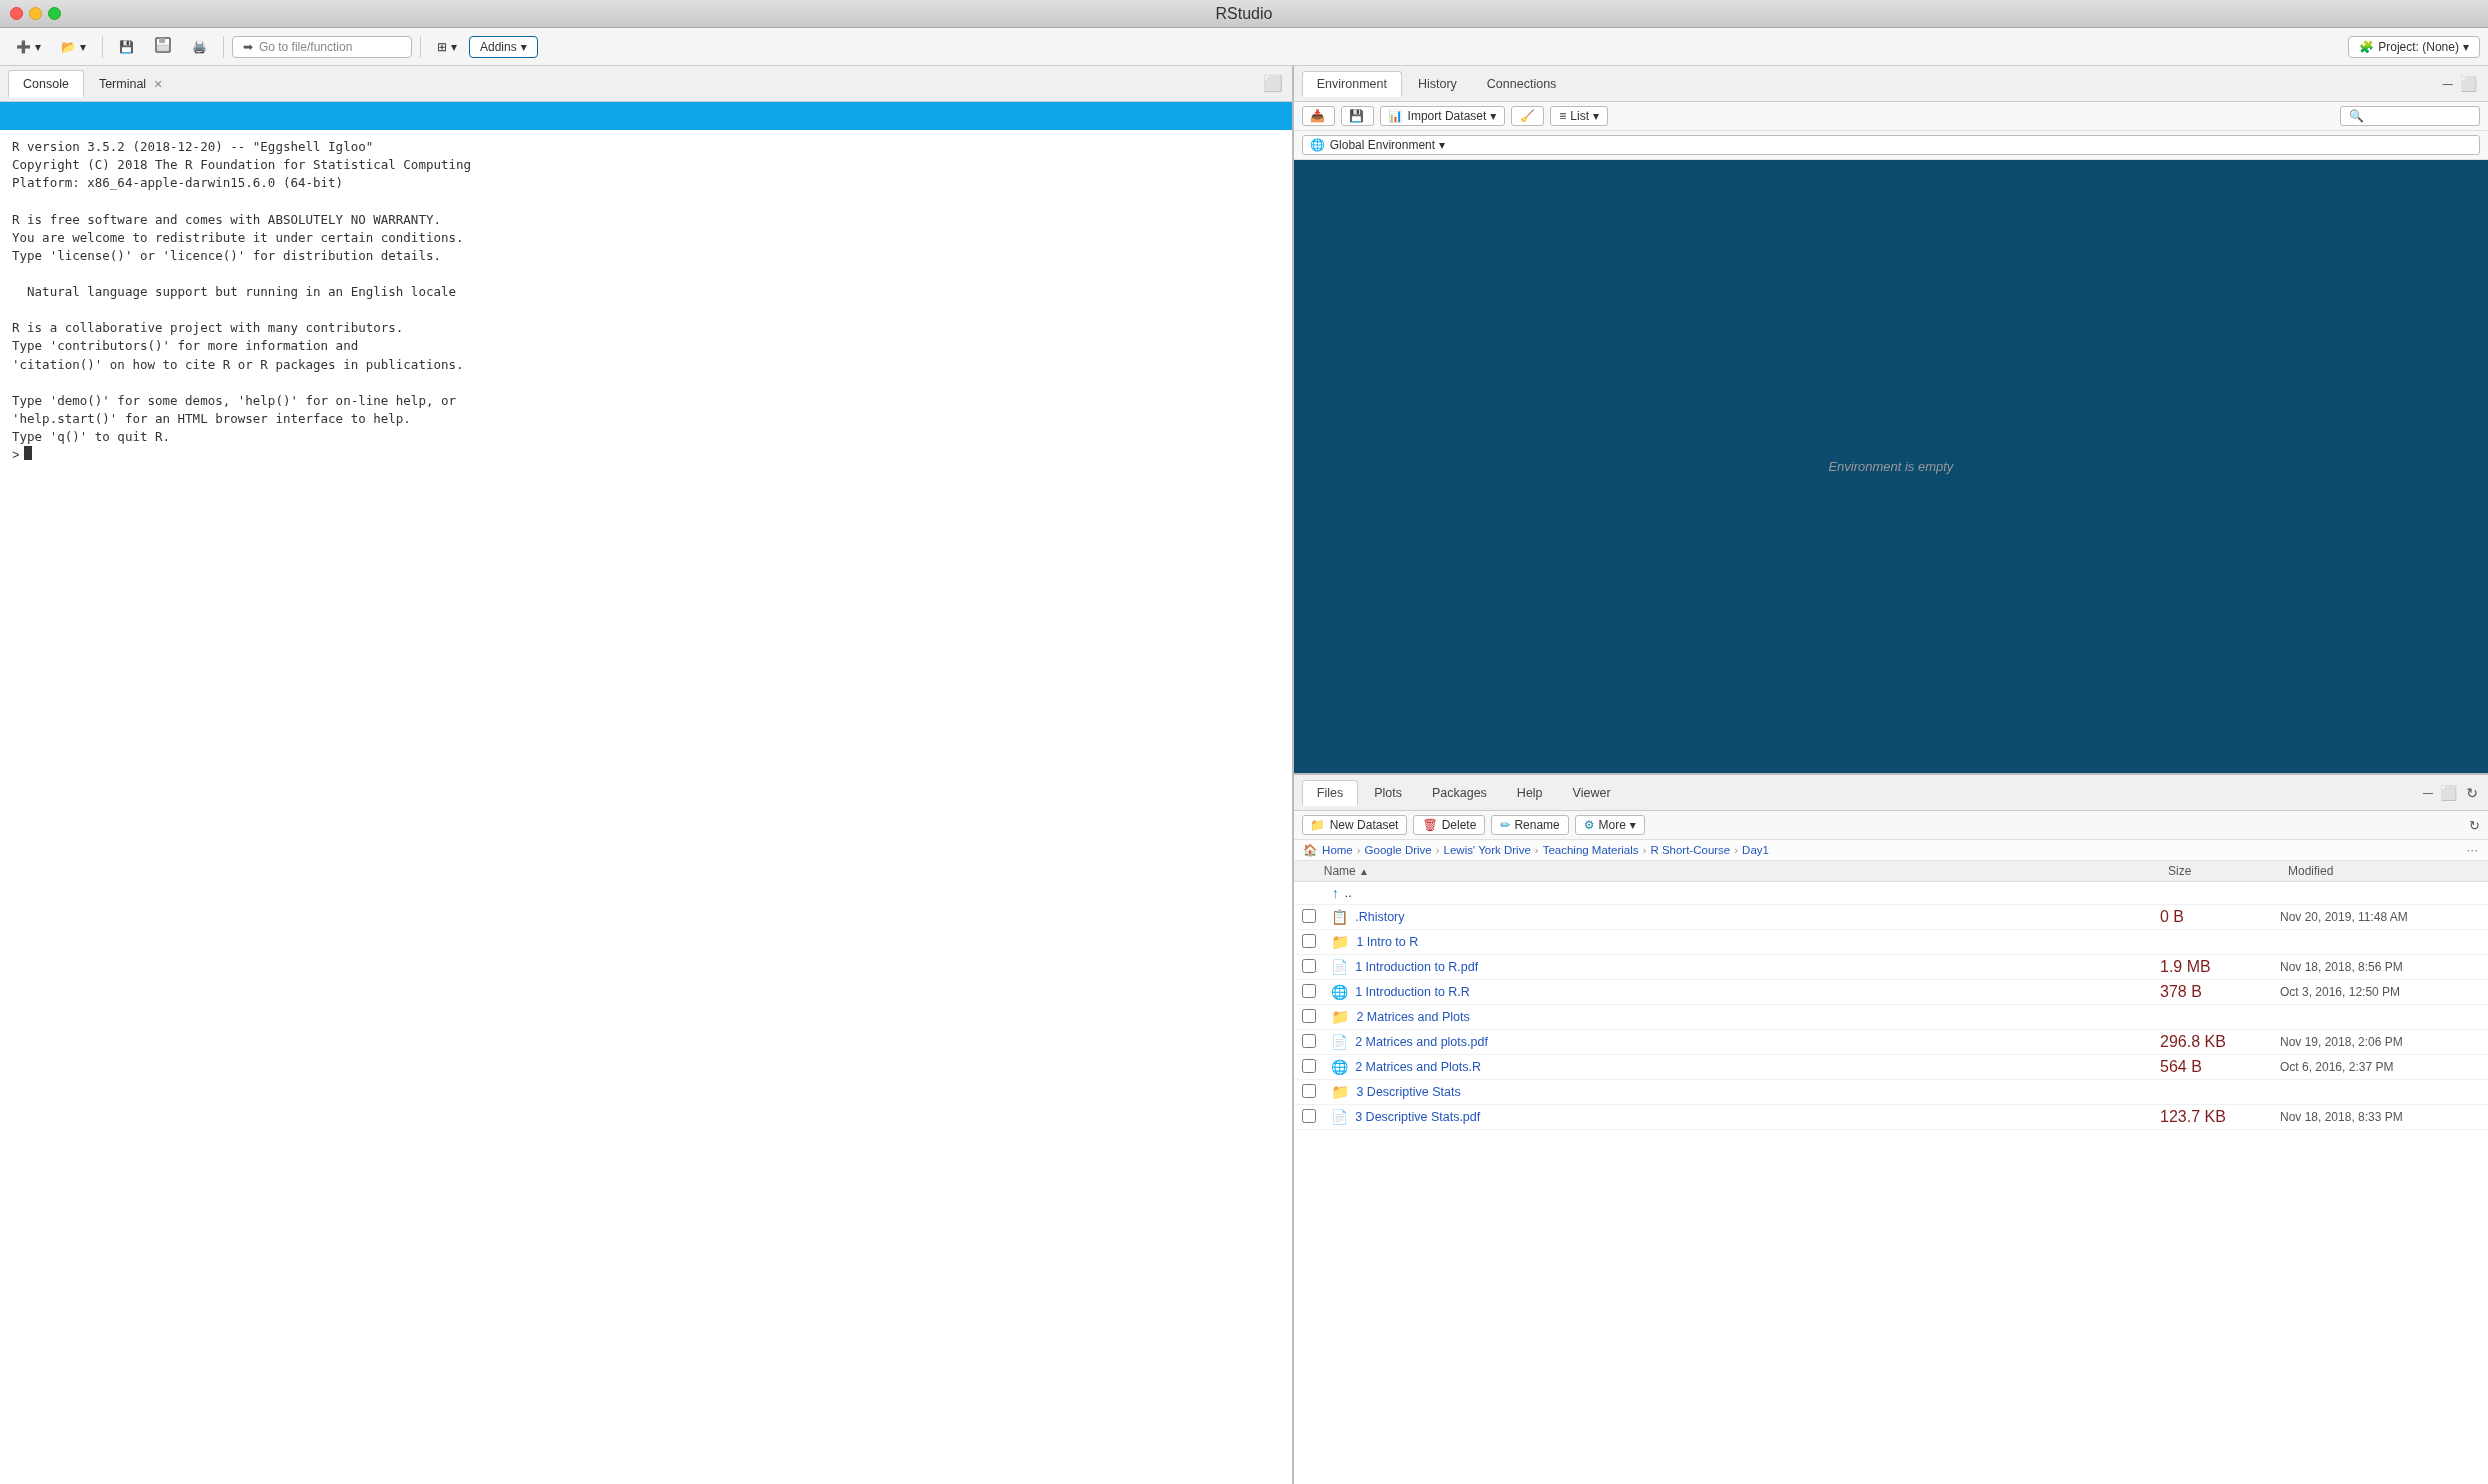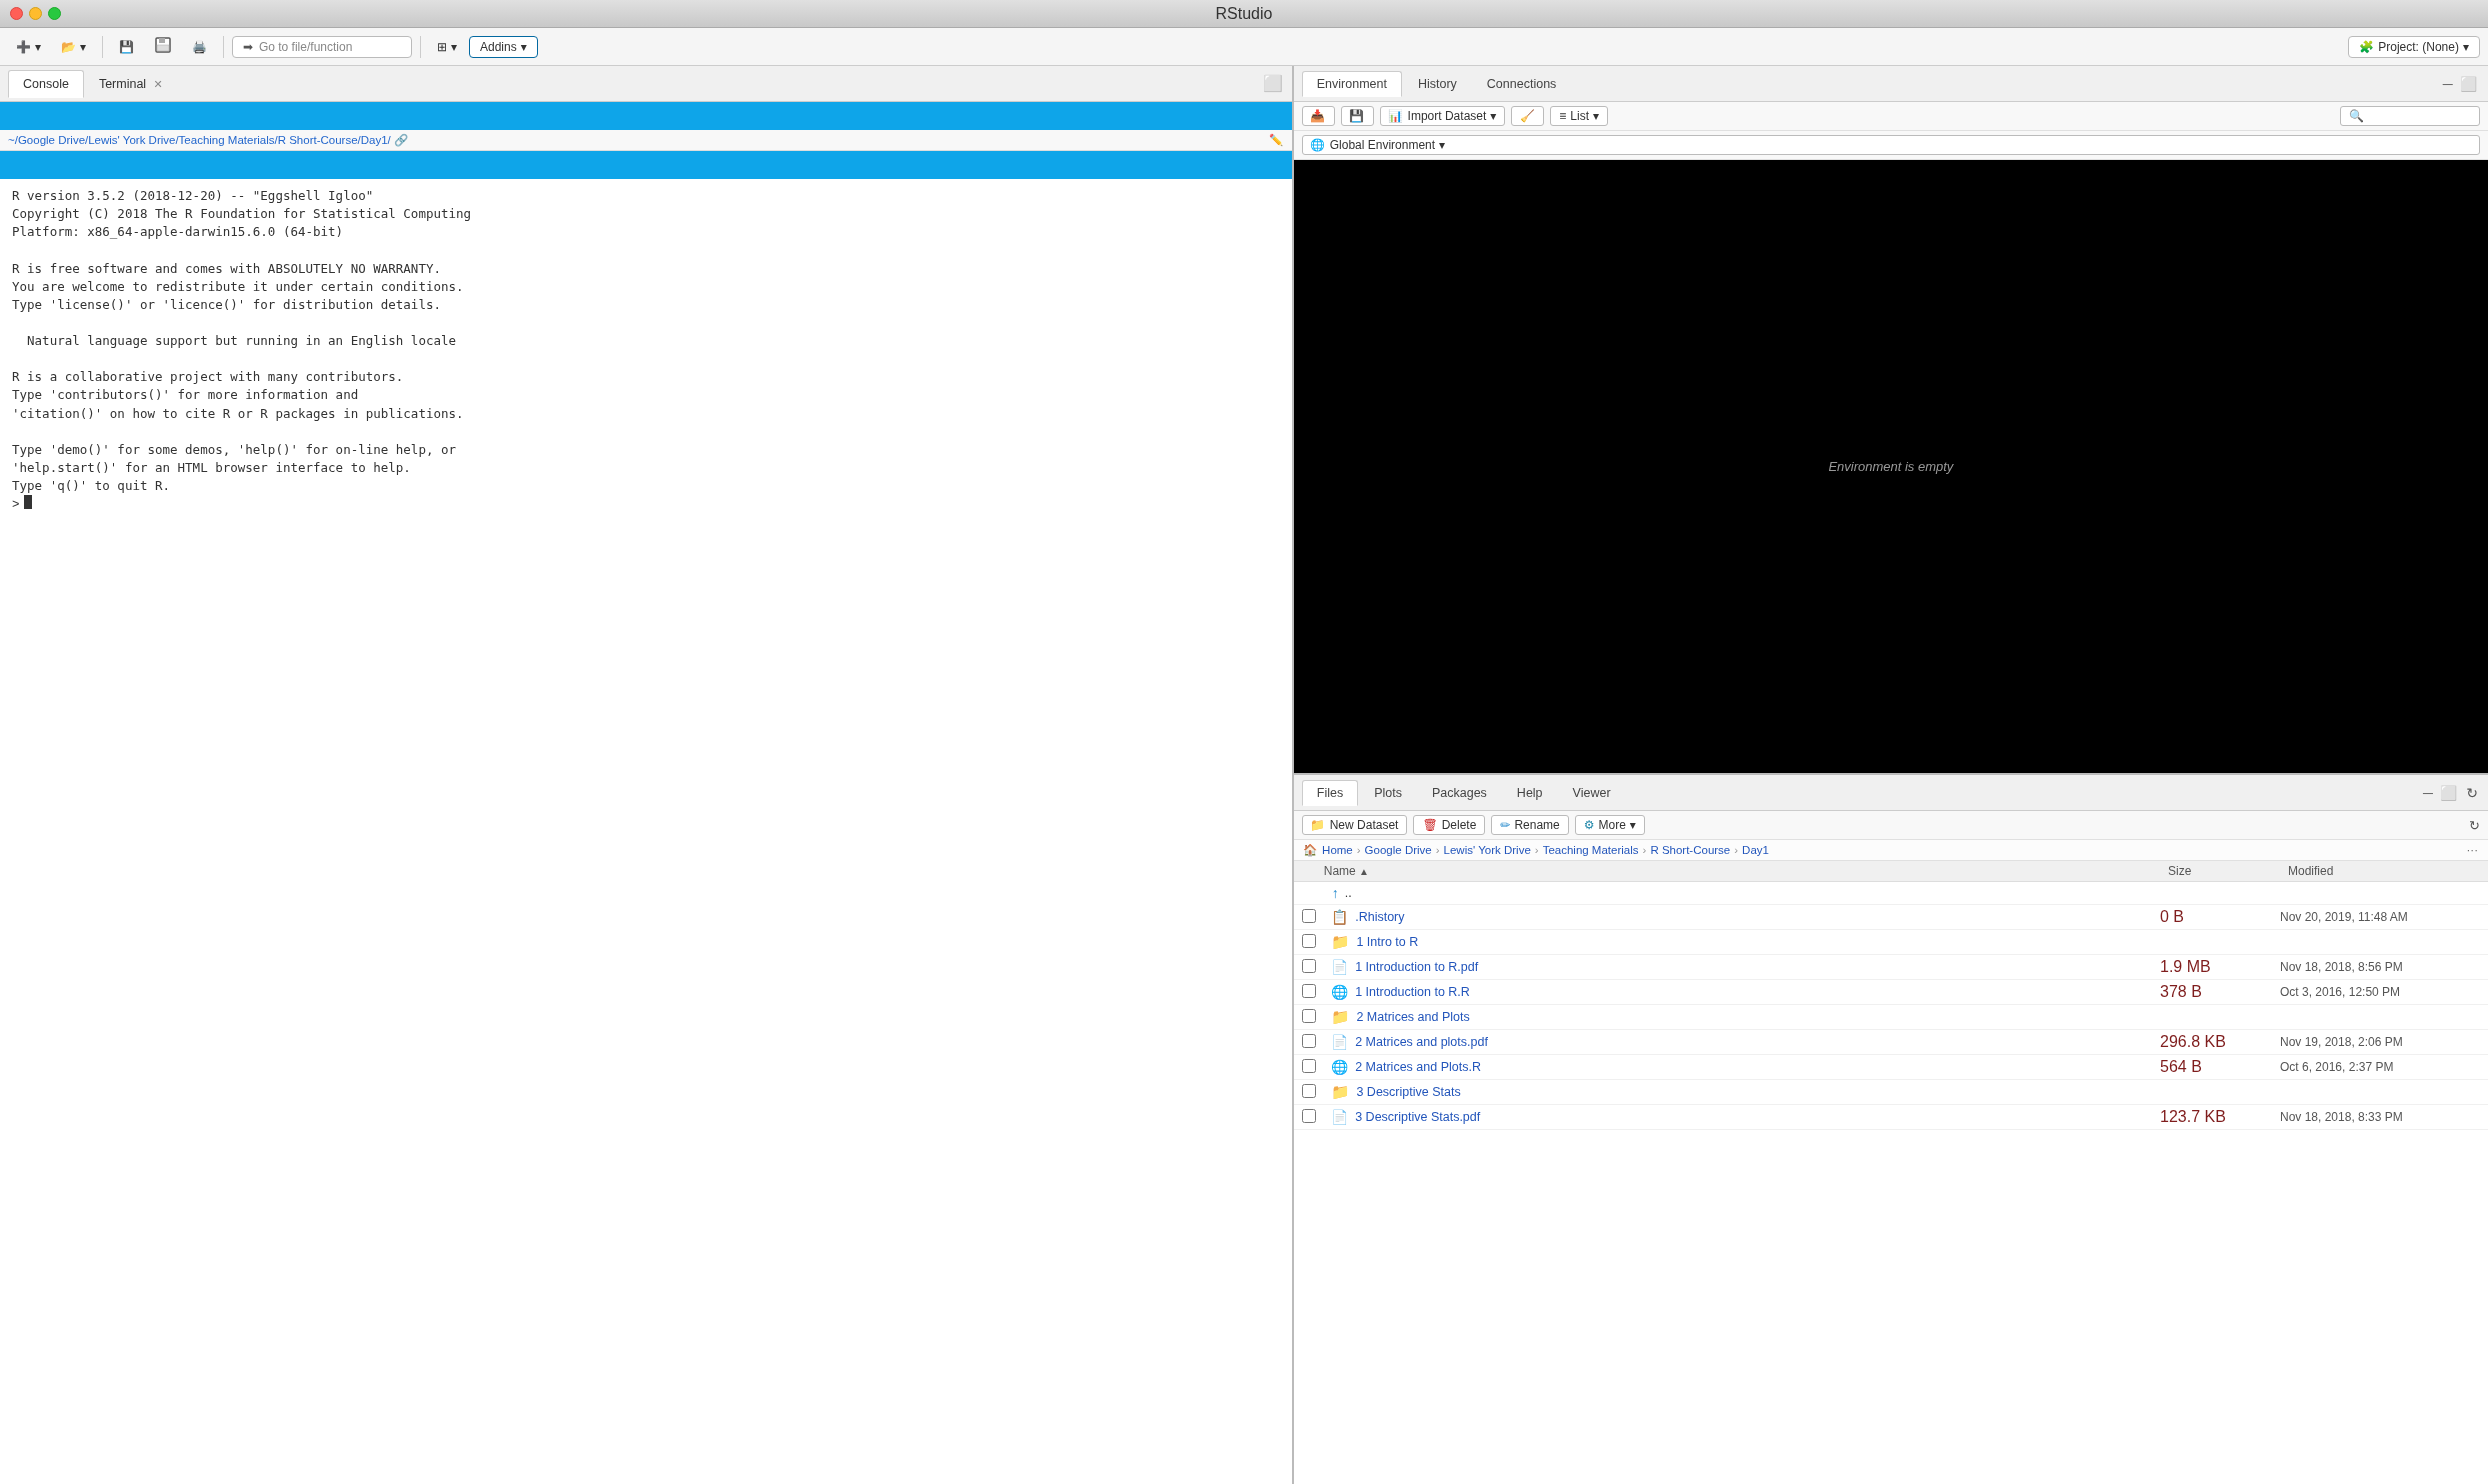--- a/index.html
+++ b/index.html
@@ -128,21 +128,21 @@
       display: flex;
       flex-direction: column;
     }
 
     
     .upper-right {
       height: 50%;
       border-bottom: 2px solid #bbb;
       display: flex;
       flex-direction: column;
-      background: #000000;
+      background: #0c4a6e;
     }
 
     
     .lower-right {
       flex: 1;
       display: flex;
       flex-direction: column;
       background: white;
     }
 
@@ -336,25 +336,20 @@
       <div class="pane-tab active">
         <span>Console</span>
       </div>
       <div class="pane-tab">
         <span>Terminal</span>
         <span class="pane-tab-close">✕</span>
       </div>
       <div class="pane-action">⬜</div>
     </div>
 
-    <div class="console-path">
-      <span class="console-path-link">~/Google Drive/Lewis' York Drive/Teaching Materials/R Short-Course/Day1/</span>
-      <span style="margin-left:4px; color:#888; cursor:pointer;">🔗</span>
-      <span style="margin-left:auto; cursor:pointer; color:#888;">✏️</span>
-    </div>
 
     <div class="console-content">
       <pre>R version 3.5.2 (2018-12-20) -- "Eggshell Igloo"
 Copyright (C) 2018 The R Foundation for Statistical Computing
 Platform: x86_64-apple-darwin15.6.0 (64-bit)
 
 R is free software and comes with ABSOLUTELY NO WARRANTY.
 You are welcome to redistribute it under certain conditions.
 Type 'license()' or 'licence()' for distribution details.
 

